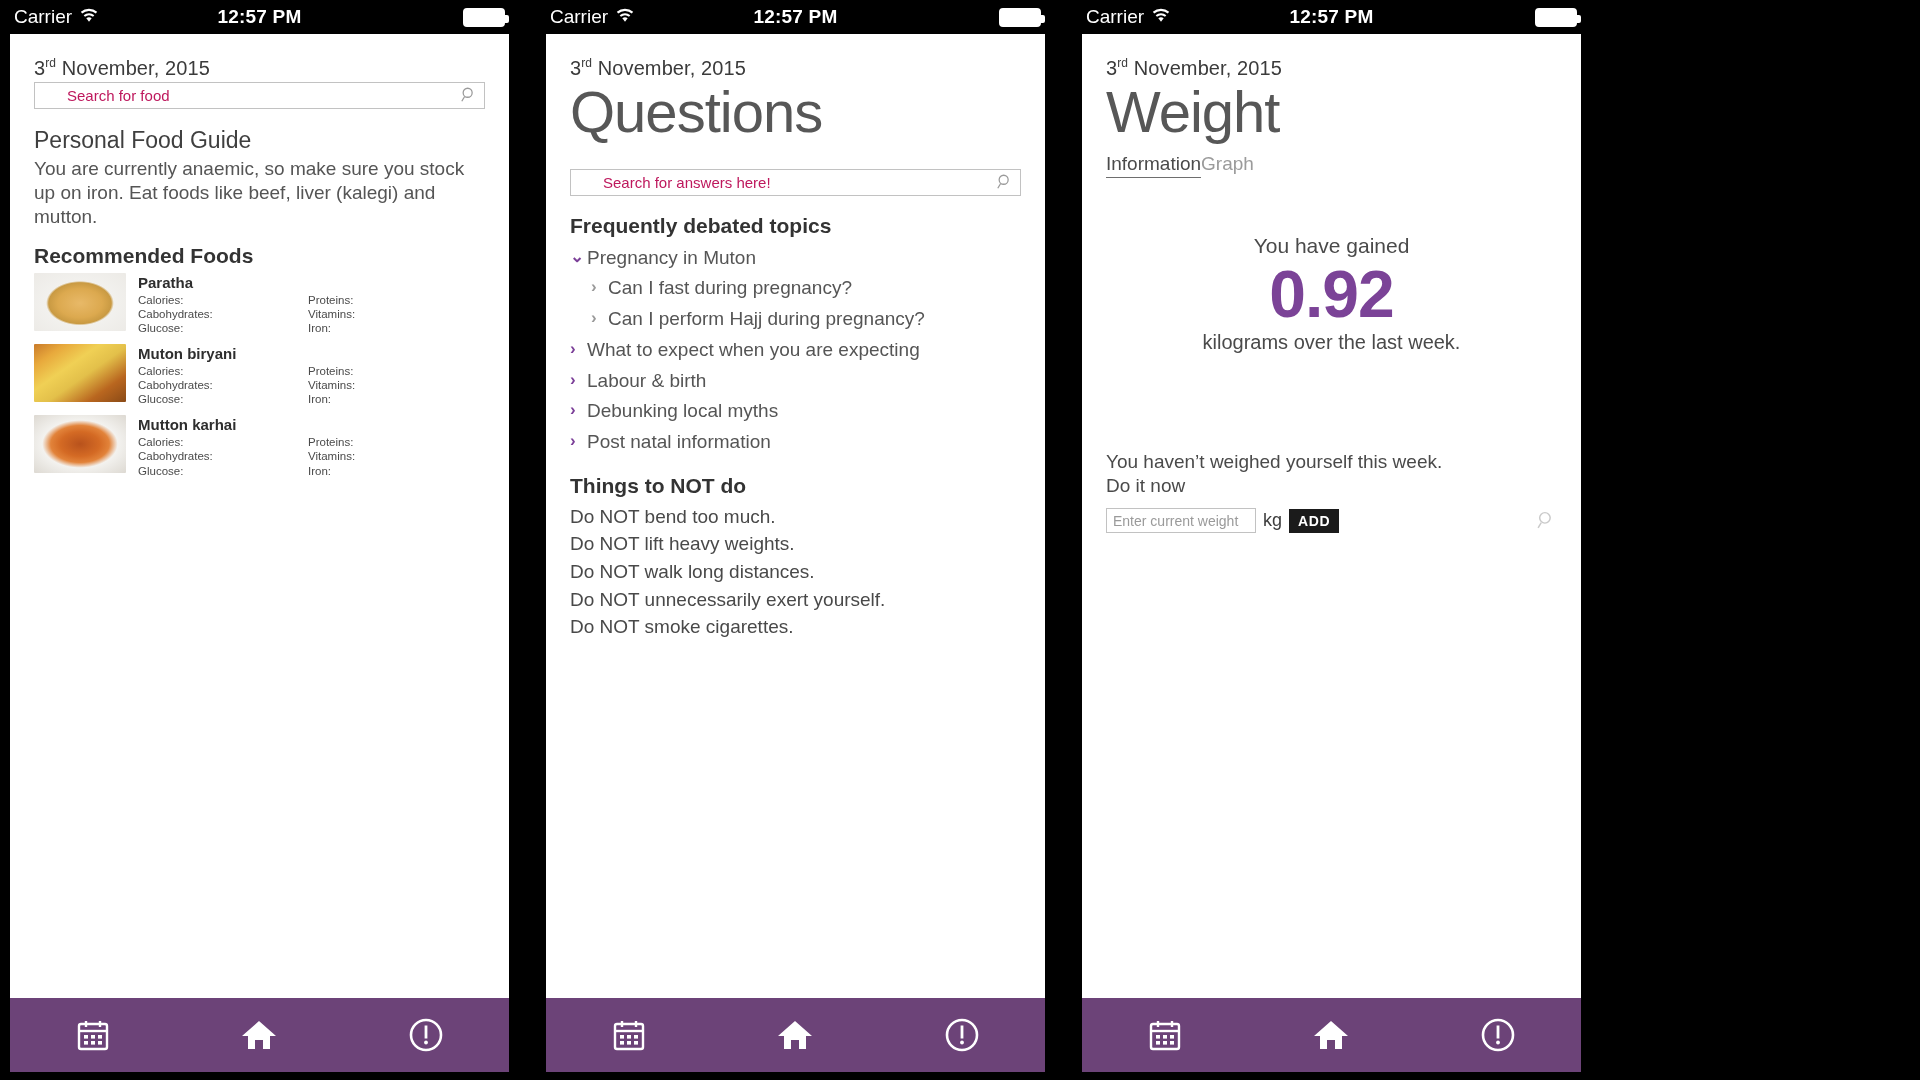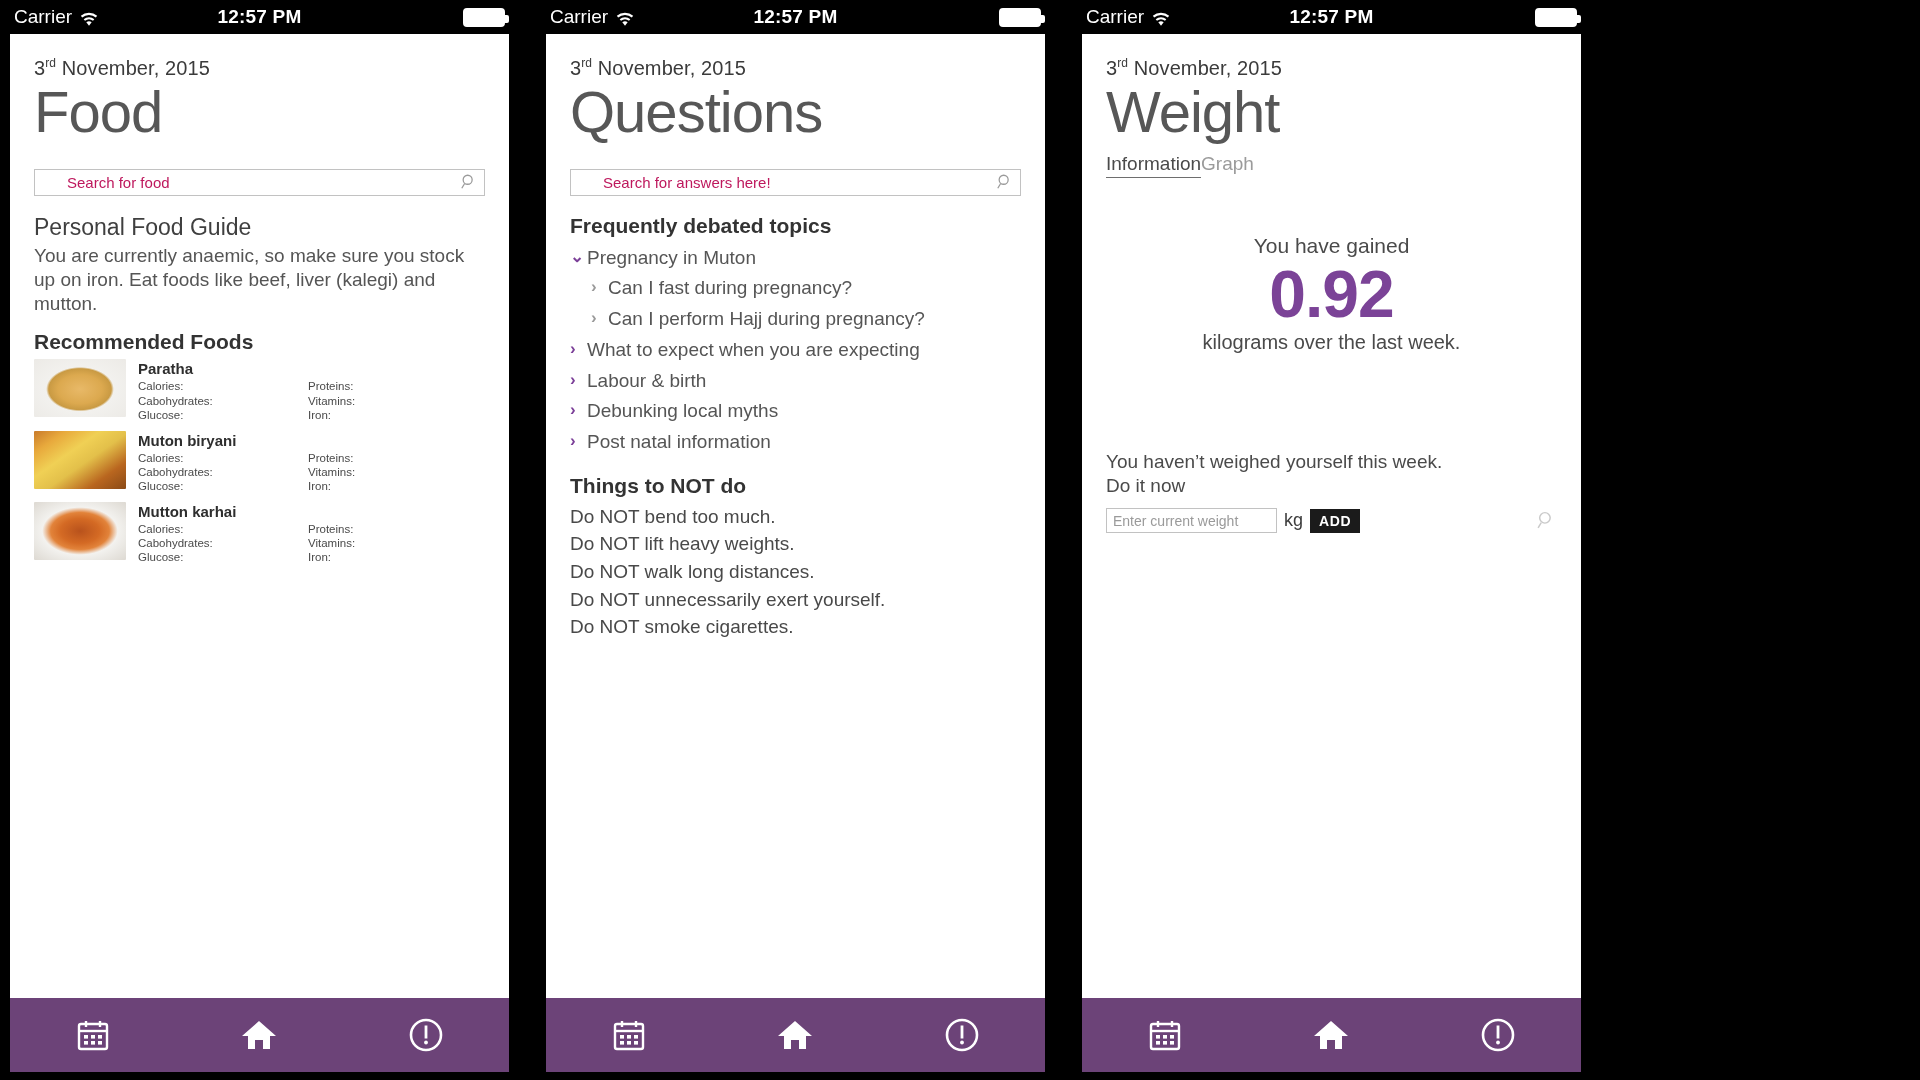--- a/index.html
+++ b/index.html
@@ -23,21 +23,21 @@
   }
 
   
   .statusbar {
     height: 34px; flex: 0 0 34px;
     background: #000; color: #fff;
     display: flex; align-items: center;
     padding: 0 14px;
     font-size: 19px;
   }
-  .sb-left { display: flex; align-items: center; gap: 7px; width: 150px; }
+  .sb-left { display: flex; align-items: flex-start; gap: 7px; width: 150px; }
   .sb-center { flex: 1; text-align: center; font-weight: bold; letter-spacing: .2px; }
   .sb-right { width: 150px; display: flex; justify-content: flex-end; align-items: center; }
   .wifi { display: inline-block; width: 20px; height: 15px; position: relative; }
   .battery {
     width: 42px; height: 19px; border: 2px solid #fff; border-radius: 4px;
     position: relative; background: #fff;
   }
   .battery::after {
     content: ""; position: absolute; right: -6px; top: 5px;
     width: 4px; height: 8px; background: #fff; border-radius: 0 2px 2px 0;
@@ -101,21 +101,21 @@
   .tabs { display: flex; margin-top: 6px; margin-bottom: 56px; }
   .tab { font-size: 19px; color: #9b9b9b; padding-bottom: 2px; }
   .tab.active { color: #4a4a4a; border-bottom: 1px solid #6e6e6e; }
   .gain-wrap { text-align: center; }
   .gain-lead { font-size: 21px; color: #4a4a4a; margin-bottom: 2px; }
   .gain-num { font-size: 66px; font-weight: bold; color: #7b4397; line-height: 1.05; letter-spacing: -1px; }
   .gain-tail { font-size: 20px; color: #4a4a4a; margin-top: 2px; }
   .weigh-note { font-size: 19px; color: #4a4a4a; line-height: 1.28; margin-top: 96px; }
   .weigh-row { display: flex; align-items: center; margin-top: 10px; }
   .wt-input {
-    border: 1px solid #c2c2c2; height: 25px; width: 171px;
+    border: 1px solid #c2c2c2; height: 25px; width: 150px;
     display: flex; align-items: center; padding: 0 6px;
     font-size: 14px; color: #9a9a9a; background: #fff;
   }
   .kg { font-size: 18px; color: #3c3c3c; margin: 0 7px; }
   .addbtn {
     background: #1b1b1b; color: #fff; font-size: 14px; font-weight: bold;
     padding: 4px 9px; letter-spacing: .6px;
   }
   .trail-mag { margin-left: auto; width: 21px; height: 21px; opacity: .45; }
 
@@ -151,21 +151,20 @@
           <span class="battery"></span>
         </div>
     </div>
 
     <div class="screen">
       <div class="content">
         <div class="date">
           <span>3</span><sup>rd</sup>
           <span>November, 2015</span>
         </div>
-        <div class="title">Food</div>
 
         <div class="search">
           <span class="ph">Search for food</span>
           <span class="mag">
             <svg viewBox="0 0 20 20">
                 <circle cx="8.5" cy="7.5" r="5" fill="none" stroke="#9a9a9a" stroke-width="1.4"></circle>
                 <line x1="5" y1="12" x2="2" y2="17" stroke="#9a9a9a" stroke-width="1.4"></line>
               </svg>
           </span>
         </div>

